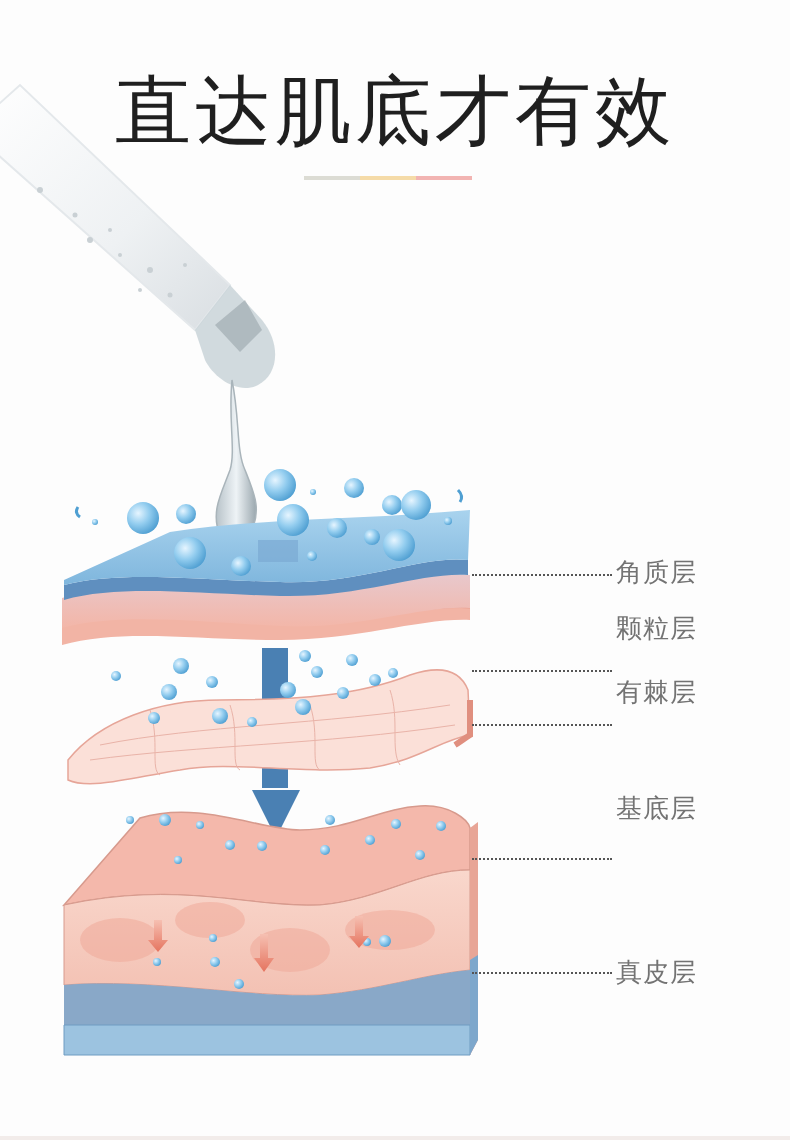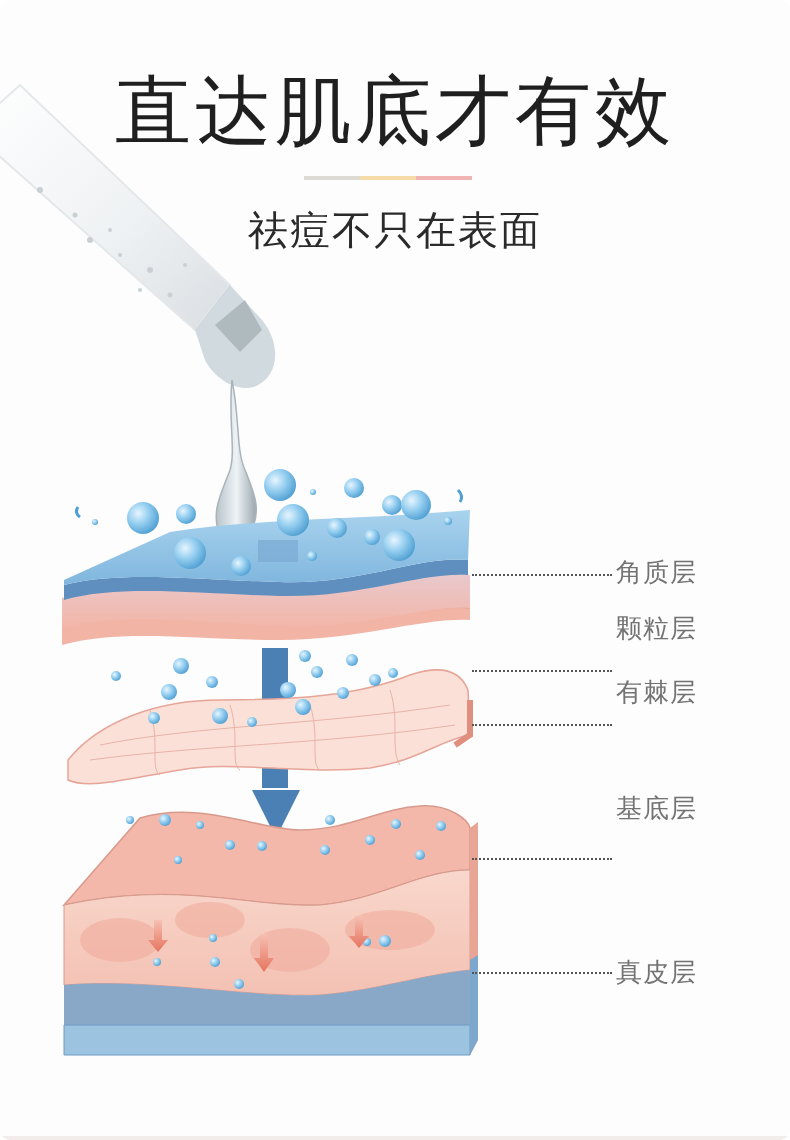--- a/index.html
+++ b/index.html
@@ -1,16 +1,16 @@
 <!DOCTYPE html>
 <html><head>
 <meta charset="utf-8">
 <style>
   html,body{margin:0;padding:0;background:#fff;}
-  .page{position:relative;width:790px;height:1140px;overflow:hidden;background:#fdfdfd;font-family:"DejaVu Sans","Liberation Sans",sans-serif;border-radius:10px;}
+  .page{position:relative;width:790px;height:1140px;overflow:hidden;background:#fdfdfd;font-family:"DejaVu Sans","Liberation Sans",sans-serif;}
   .title{position:absolute;left:0;width:790px;top:66px;text-align:center;font-size:76px;letter-spacing:4px;color:#1f1f1f;font-weight:300;line-height:90px;}
   .divider{position:absolute;top:176px;left:304px;width:168px;height:4px;display:flex;}
   .divider span{flex:1;height:4px;}
   .subtitle{position:absolute;left:0;width:790px;top:204px;text-align:center;font-size:40px;color:#2a2a2a;letter-spacing:2px;line-height:52px;}
   .illus{position:absolute;left:0;top:0;}
   .label{position:absolute;left:616px;font-size:26px;color:#737373;line-height:32px;letter-spacing:1px;}
   .leader{position:absolute;left:472px;width:140px;border-top:2px dotted #555;height:0;}
   .bottom-bar{position:absolute;left:0;bottom:0;width:790px;height:4px;background:#f2ecea;}
 </style>
 </head>
@@ -177,21 +177,20 @@
       <path d="M355 916 h8 v20 h6 l-10 12 l-10 -12 h6 Z"></path>
     </g>
   </svg>
 
   <div class="title">直达肌底才有效</div>
   <div class="divider">
     <span style="background:#dcdcd4"></span>
     <span style="background:#f5dba8"></span>
     <span style="background:#f2b4b2"></span>
   </div>
-  <div class="subtitle">祛痘不只在表面</div>
 
   <div class="leader" style="top:574px"></div>
   <div class="label" style="top:556px">角质层</div>
 
   <div class="leader" style="top:670px"></div>
   <div class="label" style="top:612px">颗粒层</div>
 
   <div class="leader" style="top:724px"></div>
   <div class="label" style="top:676px">有棘层</div>
 

